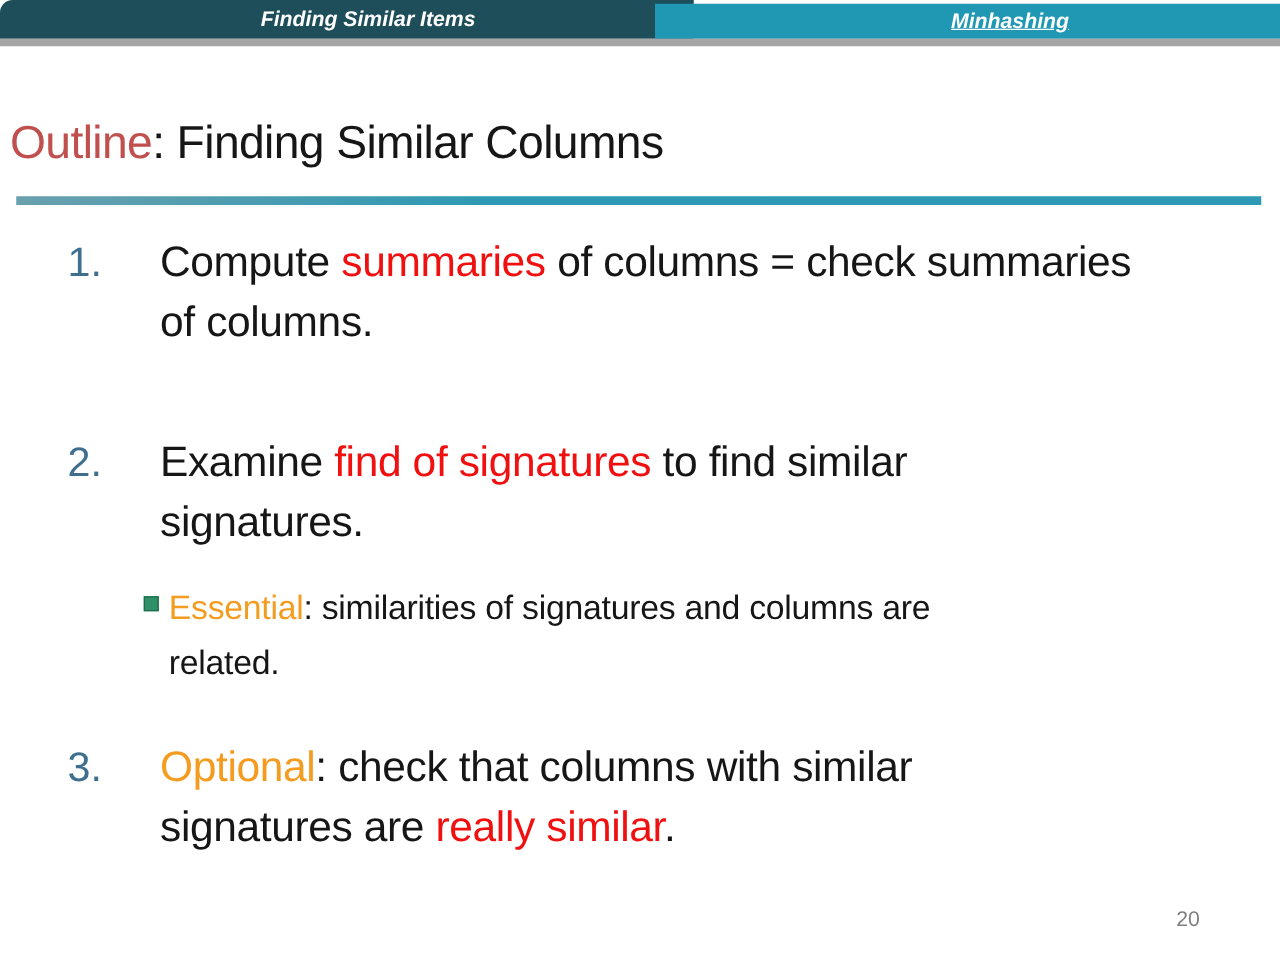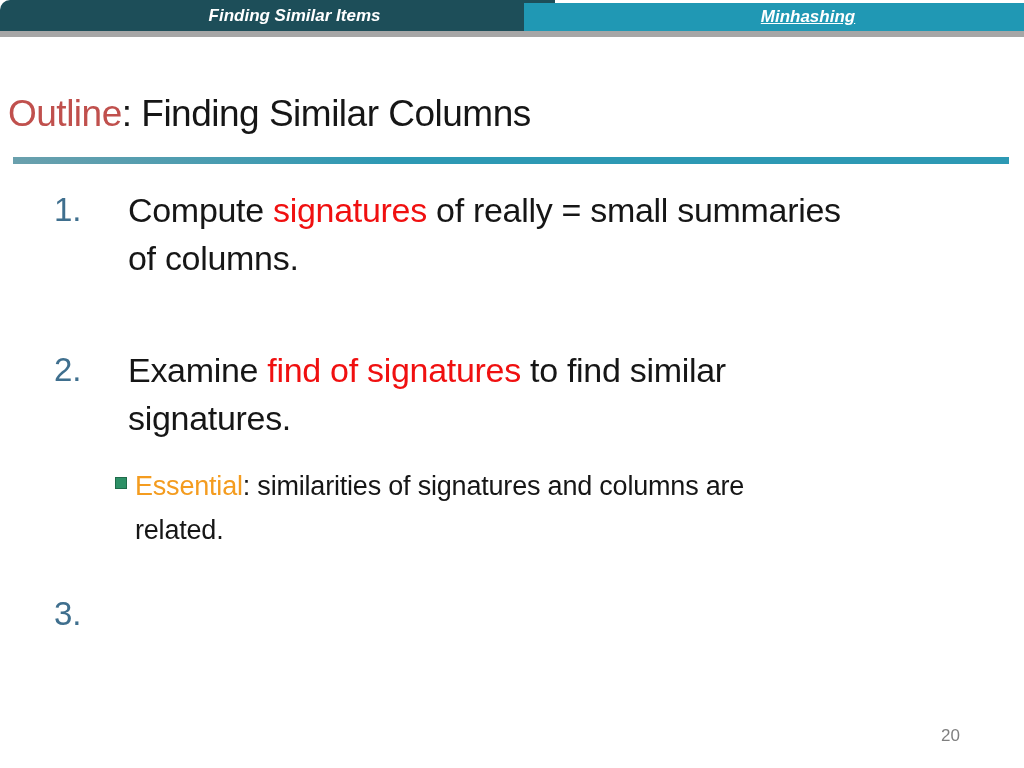--- a/index.html
+++ b/index.html
@@ -80,38 +80,42 @@
 
   <div class="title">
     <span class="accent">Outline</span><span>: Finding Similar Columns</span>
   </div>
   <div class="title-rule"></div>
 
   <div>
       <div class="li item-0 numbered">
         <span class="num">1.</span>
         <div class="txt">
-          <div class="line"><span class="c-text">Compute </span><span class="c-red">signatures</span><span class="c-text"> of really = small summaries</span></div>
+          <div class="line"><span class="c-text">Compute </span><span class="c-red">summaries</span><span class="c-text"> of columns = check summaries</span></div>
           <div class="line"><span class="c-text">of columns.</span></div>
         </div>
       </div>
       <div class="li item-1 numbered">
         <span class="num">2.</span>
         <div class="txt">
           <div class="line"><span class="c-text">Examine </span><span class="c-red">find of signatures</span><span class="c-text"> to find similar</span></div>
           <div class="line"><span class="c-text">signatures.</span></div>
         </div>
       </div>
       <div class="li item-2 bullet">
         <span class="sq"></span>
         <div class="txt">
           <div class="line"><span class="c-orange">Essential</span><span class="c-text">: similarities of signatures and columns are</span></div>
           <div class="line"><span class="c-text">related.</span></div>
         </div>
       </div>
       <div class="li item-3 numbered">
         <span class="num">3.</span>
+        <div class="txt">
+          <div class="line"><span class="c-orange">Optional</span><span class="c-text">: check that columns with similar</span></div>
+          <div class="line"><span class="c-text">signatures are </span><span class="c-red">really similar</span><span class="c-text">.</span></div>
+        </div>
       </div>
     </div>
 
   <div class="page-num">20</div>
 
 </div>
 
 </body></html>

